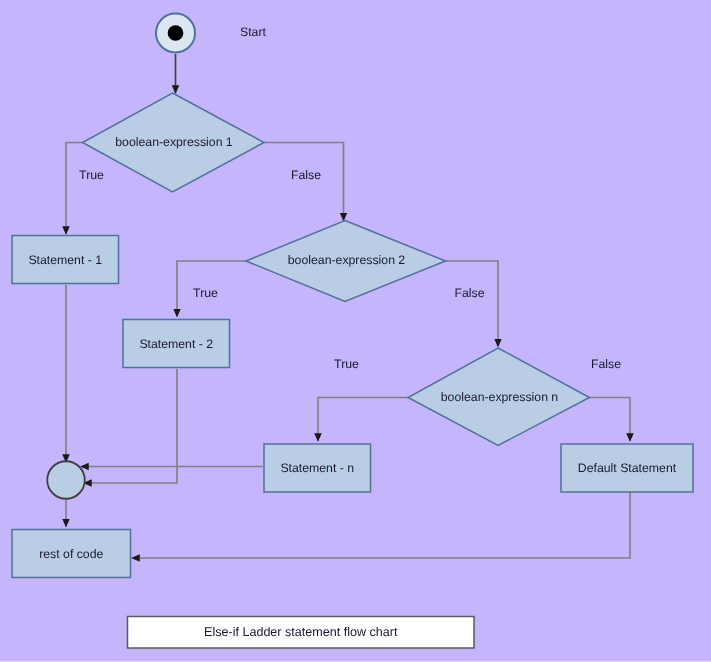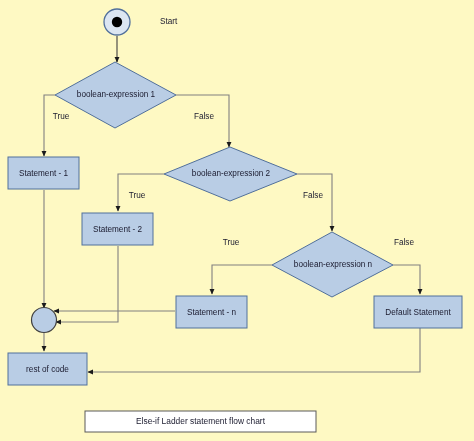--- a/index.html
+++ b/index.html
@@ -4,21 +4,21 @@
 <style>
   html, body {
     margin: 0;
     padding: 0;
     background: #ffffff;
   }
   #canvas {
     position: relative;
     width: 474px;
     height: 441px;
-    background: #fef9c3;
+    background: #c4b5fd;
     font-family: "Liberation Sans", sans-serif;
     overflow: hidden;
   }
   svg#chart {
     position: absolute;
     left: 0;
     top: 0;
     width: 474px;
     height: 441px;
   }

